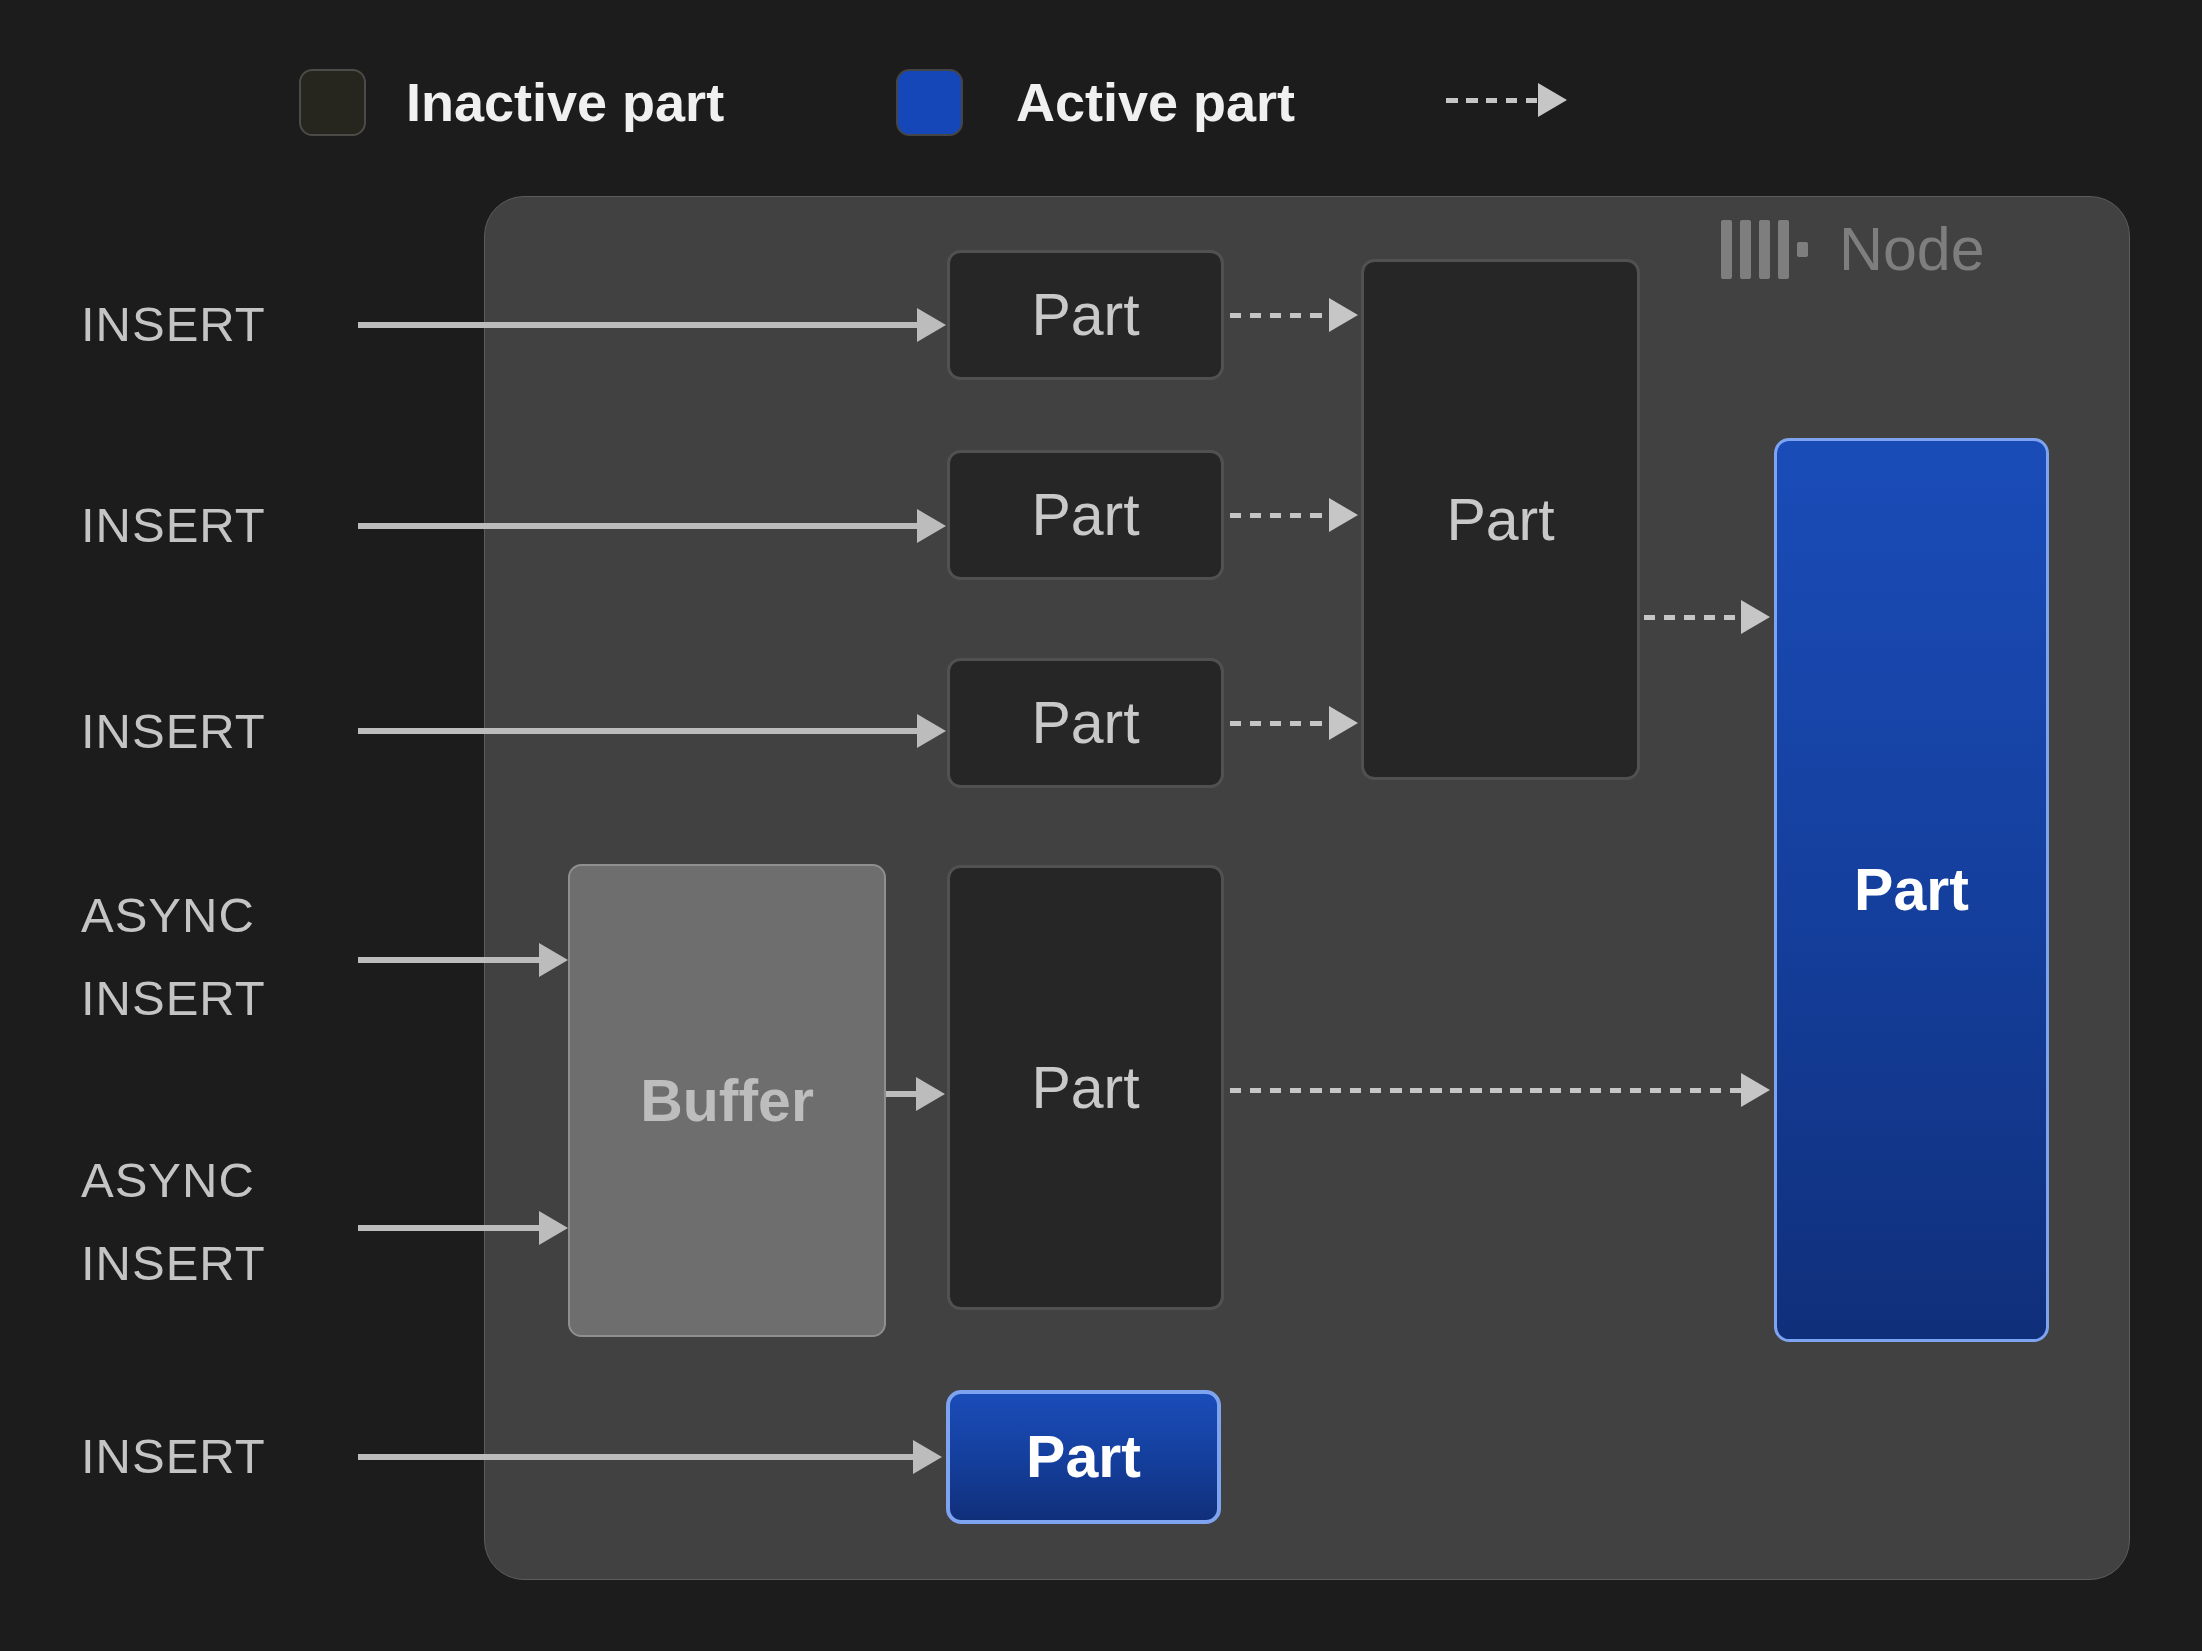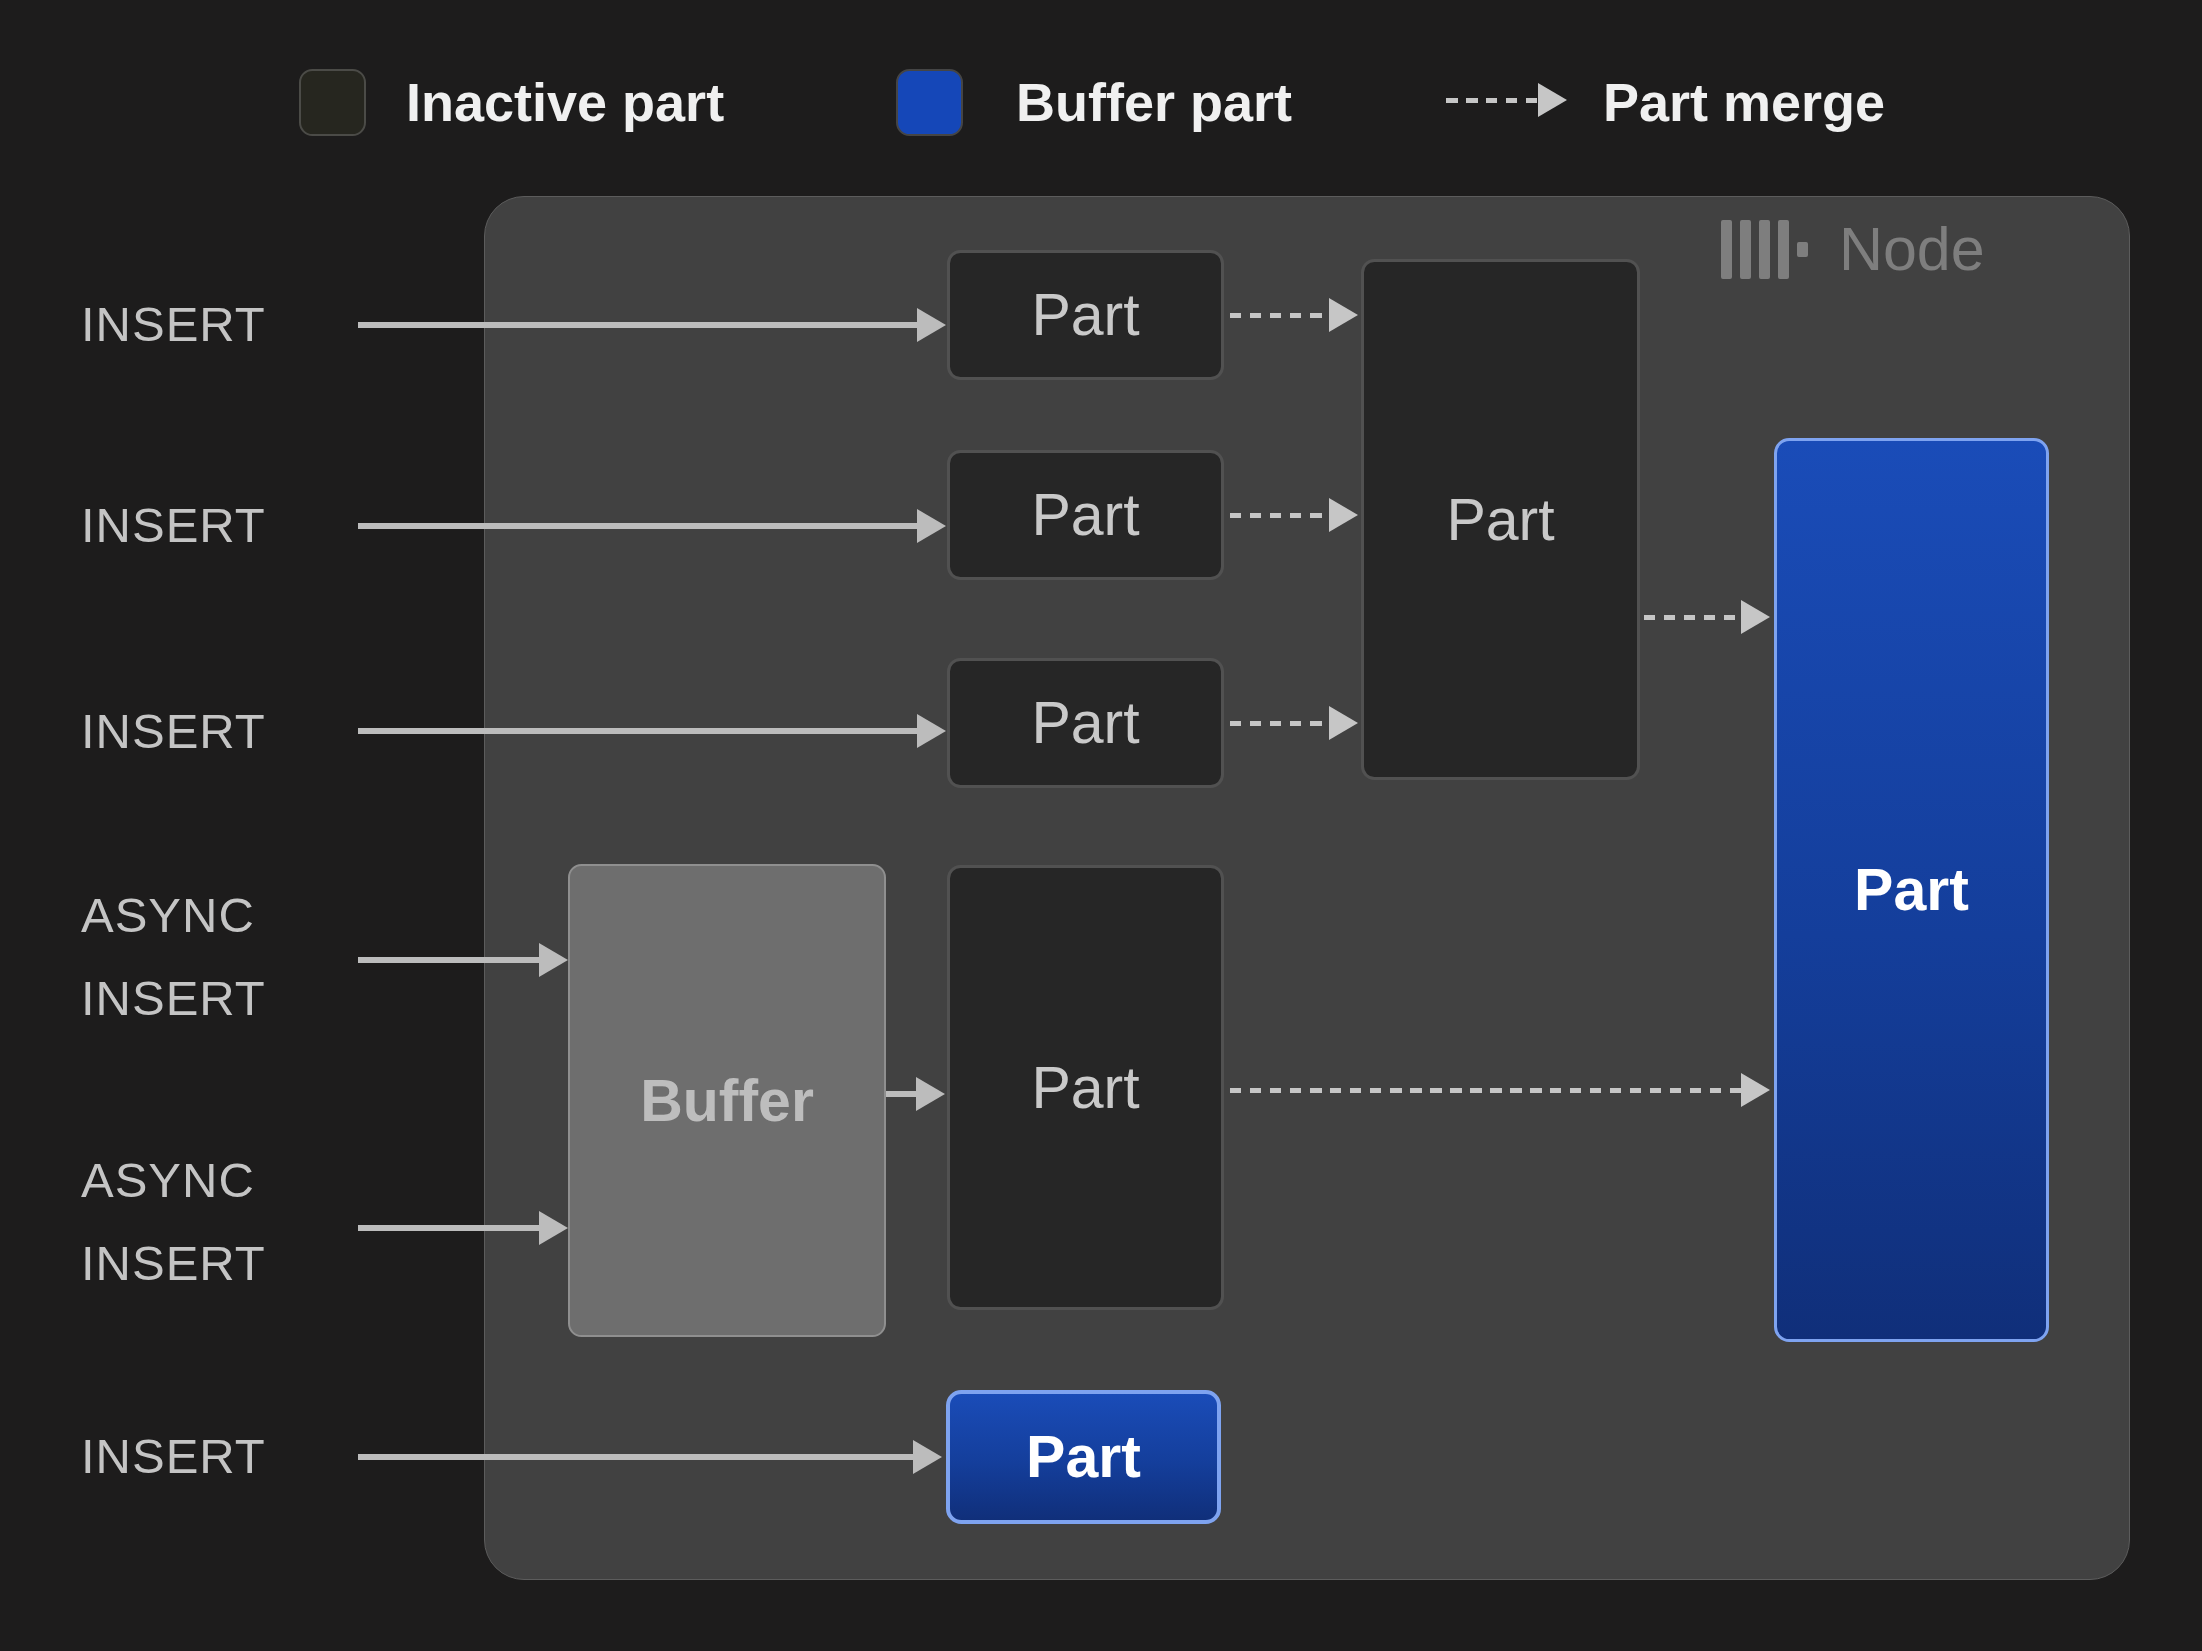--- a/index.html
+++ b/index.html
@@ -47,27 +47,26 @@
         color:var(--legend-text,#f0f0f0);white-space:nowrap;}
 </style>
 </head>
 <body>
 
 <div class="abs" style="left:0;top:0;width:2202px;height:153px;">
   <div class="swatch" style="left:299px;top:69px;background:#26261f;border:2.9px solid #4b4b47;"></div>
   <div class="legend-label" style="left:406px;">Inactive part</div>
 
   <div class="swatch" style="left:896px;top:69px;background:#1547b8;border:2.9px solid #454545;"></div>
-  <div class="legend-label" style="left:1016px;">Buffer part</div>
+  <div class="legend-label" style="left:1016px;">Active part</div>
 
   <div class="arrow dashed" style="left:1446px;top:83px;width:121px;">
     <div class="line"></div>
     <div class="head"></div>
   </div>
-  <div class="legend-label" style="left:1603px;">Part merge</div>
 </div>
 
 <div class="node"></div>
 
 <div class="node-header">
   <div class="ch-logo">
     <div class="bar"></div>
     <div class="bar"></div>
     <div class="bar"></div>
     <div class="bar"></div>

